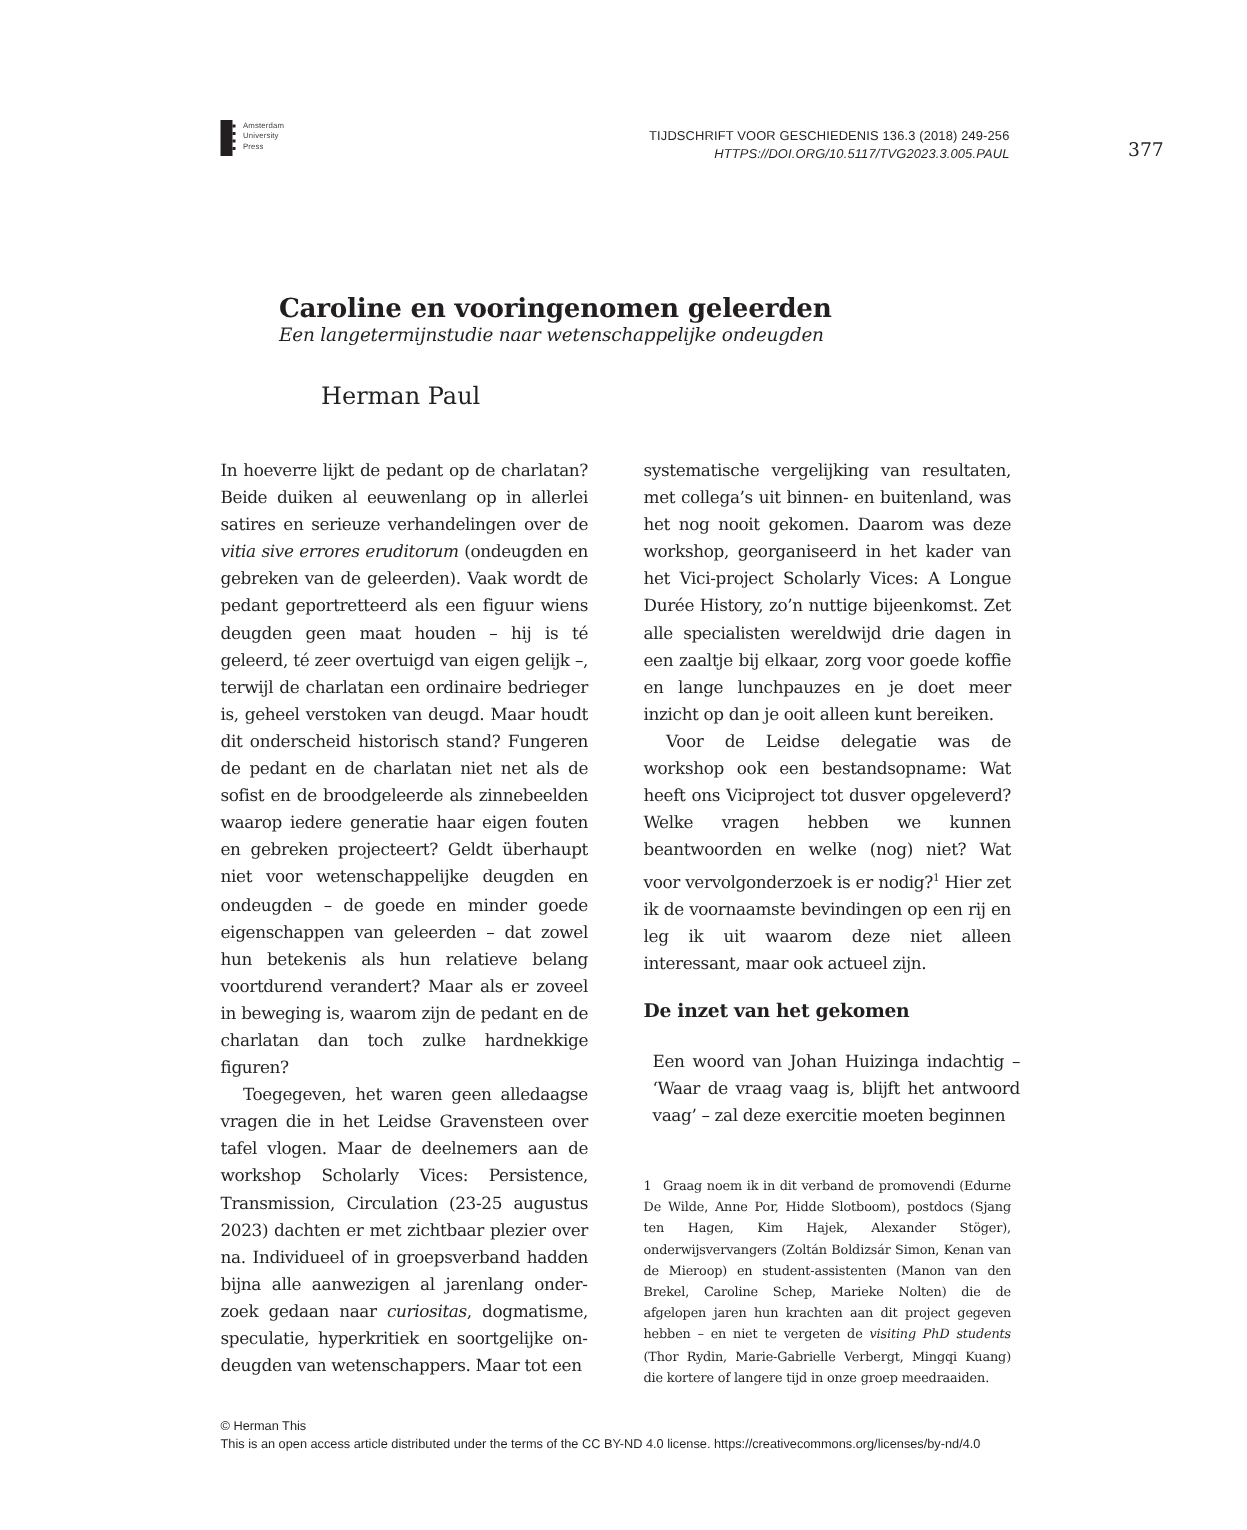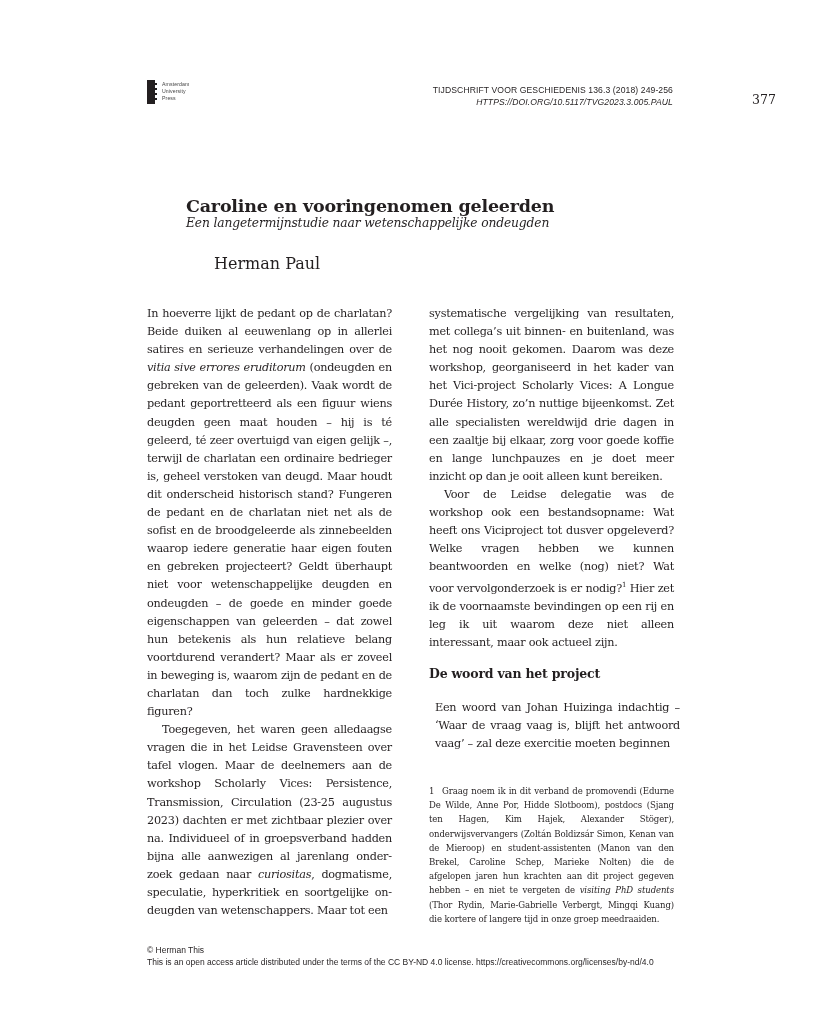--- a/index.html
+++ b/index.html
@@ -62,21 +62,21 @@
 <div id="col-left" class="col serif">
   <p><span>In hoeverre lijkt de pedant op de charlatan? Beide duiken al eeuwenlang op in allerlei satires en serieuze verhandelingen over de </span><em>vitia sive errores eruditorum</em><span> (ondeugden en gebreken van de geleerden). Vaak wordt de pedant geportretteerd als een figuur wiens deugden geen maat houden – hij is té geleerd, té zeer overtuigd van eigen gelijk –, terwijl de charlatan een ordinaire bedrieger is, geheel verstoken van deugd. Maar houdt dit onderscheid historisch stand? Fungeren de pedant en de charlatan niet net als de sofist en de broodgeleerde als zinnebeelden waarop iedere generatie haar eigen fouten en gebreken projecteert? Geldt überhaupt niet voor wetenschappelijke deugden en ondeugden – de goede en minder goede eigenschappen van geleerden – dat zowel hun betekenis als hun relatieve belang voortdurend verandert? Maar als er zoveel in beweging is, waarom zijn de pedant en de charlatan dan toch zulke hardnekkige figuren?</span></p>
   <p class="indent"><span>Toegegeven, het waren geen alledaagse vragen die in het Leidse Gravensteen over tafel vlogen. Maar de deelnemers aan de workshop Scholarly Vices: Persistence, Transmission, Circulation (23-25 augustus 2023) dachten er met zichtbaar plezier over na. Individueel of in groepsverband hadden bijna alle aanwezigen al jarenlang onder­zoek gedaan naar </span><em>curiositas</em><span>, dogmatisme, speculatie, hyperkritiek en soortgelijke on­deugden van wetenschappers. Maar tot een</span></p>
 </div>
 
 <div id="col-right" class="col serif">
   <p>systematische vergelijking van resultaten, met collega’s uit binnen- en buitenland, was het nog nooit gekomen. Daarom was deze workshop, georganiseerd in het kader van het Vici-project Scholarly Vices: A Longue Durée History, zo’n nuttige bijeenkomst. Zet alle specialisten wereldwijd drie dagen in een zaaltje bij elkaar, zorg voor goede koffie en lange lunchpauzes en je doet meer inzicht op dan je ooit alleen kunt bereiken.</p>
   <p class="indent"><span>Voor de Leidse delegatie was de workshop ook een bestandsopname: Wat heeft ons Vici­project tot dusver opgeleverd? Welke vragen hebben we kunnen beantwoorden en welke (nog) niet? Wat voor vervolgonderzoek is er nodig?</span><sup style="font-size:7px">1</sup><span> Hier zet ik de voornaamste bevin­dingen op een rij en leg ik uit waarom deze niet alleen interessant, maar ook actueel zijn.</span></p>
 </div>
 
-<div id="section-heading" class="serif">De woord van het project</div>
+<div id="section-heading" class="serif">De inzet van het gekomen</div>
 <div id="col-right-2" class="serif">Een woord van Johan Huizinga indachtig – ‘Waar de vraag vaag is, blijft het antwoord vaag’ – zal deze exercitie moeten beginnen</div>
 
 <div id="footnote" class="serif">
   <span class="fn-num">1</span><span>Graag noem ik in dit verband de promovendi (Edurne De Wilde, Anne Por, Hidde Slotboom), post­docs (Sjang ten Hagen, Kim Hajek, Alexander Stöger), onderwijsvervangers (Zoltán Boldizsár Simon, Kenan van de Mieroop) en student-assistenten (Manon van den Brekel, Caroline Schep, Marieke Nolten) die de afgelopen jaren hun krachten aan dit project gegeven hebben – en niet te vergeten de </span><em>visiting PhD students</em><span> (Thor Rydin, Marie-Gabrielle Verbergt, Mingqi Kuang) die kortere of langere tijd in onze groep meedraaiden.</span>
 </div>
 
 <div id="license" class="sans">
   <div>© Herman This</div>
   <div>This is an open access article distributed under the terms of the CC BY-ND 4.0 license. https://creativecommons.org/licenses/by-nd/4.0</div>
 </div>

